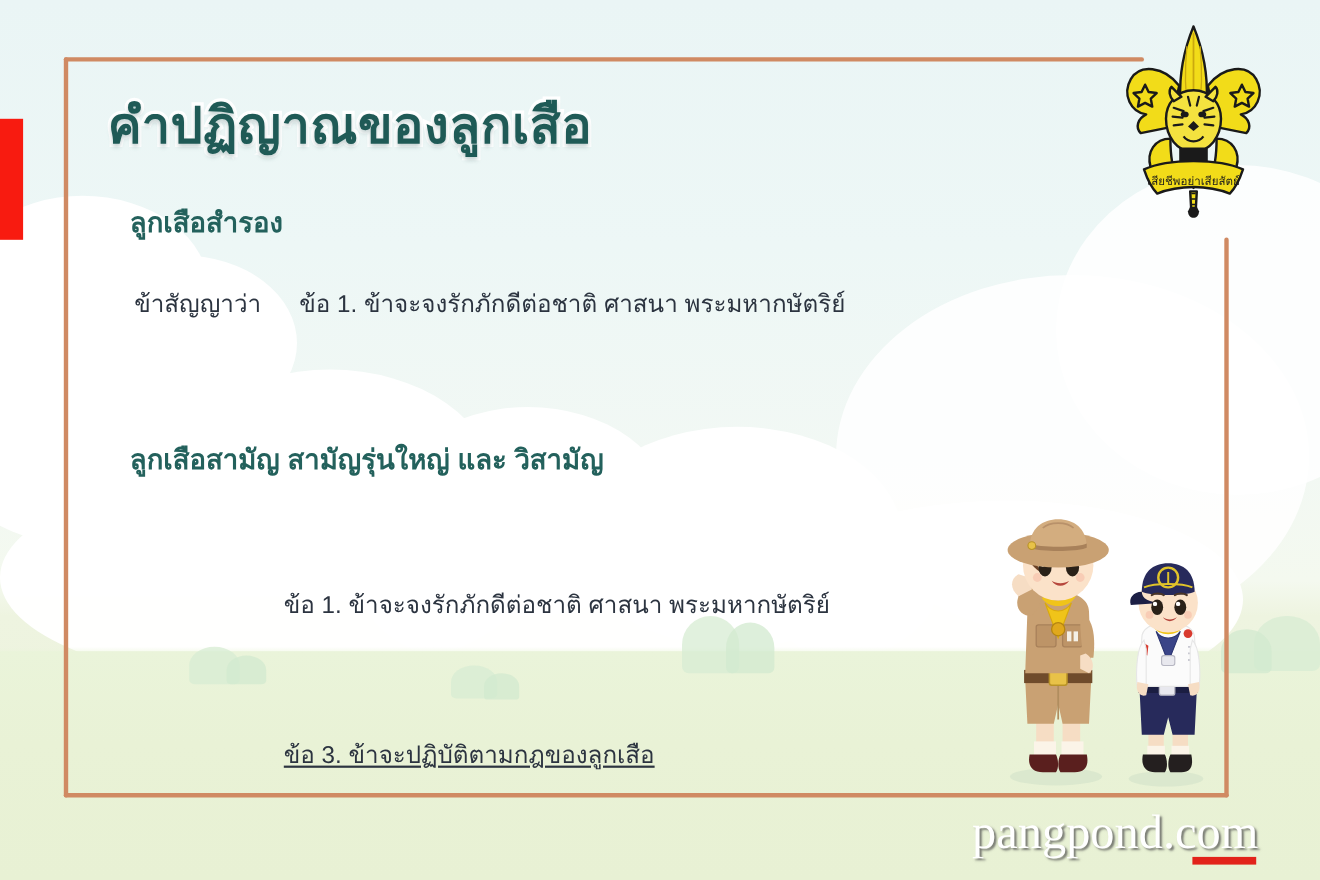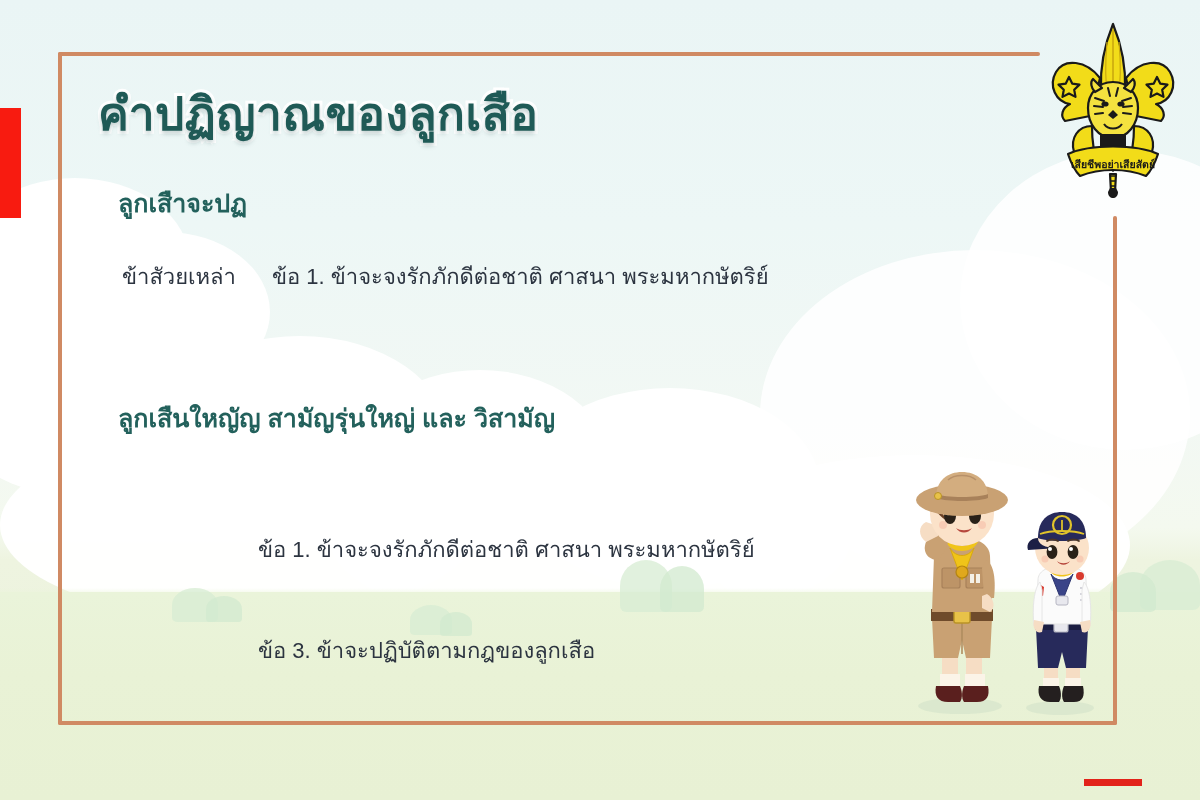--- a/index.html
+++ b/index.html
@@ -119,21 +119,21 @@
     white-space: nowrap;
     line-height: 1;
   }
   .l-intro1 { left: 122px; top: 266px; }
   .l-item1  { left: 272px; top: 266px; }
   .l-item2  { left: 272px; top: 315px; }
 
   .l-intro2 { left: 122px; top: 484px; }
   .l-s1 { left: 258px; top: 539px; }
   .l-s2 { left: 258px; top: 589px; }
-  .l-s3 { left: 258px; top: 640px; }
+  .l-s3 { left: 258px; top: 676px; text-decoration: underline; }
 
   
   .watermark {
     position: absolute;
     right: 56px;
     top: 735px;
     font-family: "Liberation Serif", "DejaVu Serif", serif;
     font-size: 44px;
     color: #ffffff;
     letter-spacing: 0px;
@@ -146,25 +146,24 @@
     right: 58px;
     top: 779px;
     width: 58px;
     height: 7px;
     background: #e2231a;
   }
 
   
   .emblem {
     position: absolute;
-    left: 1038px;
+    left: 1010px;
     top: 16px;
     width: 150px;
     height: 190px;
-    font-weight: bold;
   }
 
   
   .scouts {
     position: absolute;
     left: 888px;
     top: 468px;
     width: 225px;
     height: 252px;
   }
@@ -201,25 +200,25 @@
   <div class="bush b2" style="left:1110px; top:572px; width:46px; height:40px;"></div>
 
   <div class="frame-line frame-top"></div>
   <div class="frame-line frame-left"></div>
   <div class="frame-line frame-bottom"></div>
   <div class="frame-line frame-right"></div>
   <div class="red-tab"></div>
 
   <div class="title">คำปฏิญาณของลูกเสือ</div>
 
-  <div class="section-head head-1">ลูกเสืาจะปฏ</div>
-  <div class="body-line l-intro1">ข้าสัวยเหล่า</div>
+  <div class="section-head head-1">ลูกเสือสำรอง</div>
+  <div class="body-line l-intro1">ข้าสัญญาว่า</div>
   <div class="body-line l-item1">ข้อ 1. ข้าจะจงรักภักดีต่อชาติ ศาสนา พระมหากษัตริย์</div>
 
-  <div class="section-head head-2">ลูกเสืนใหญัญ สามัญรุ่นใหญ่ และ วิสามัญ</div>
+  <div class="section-head head-2">ลูกเสือสามัญ สามัญรุ่นใหญ่ และ วิสามัญ</div>
   <div class="body-line l-s1">ข้อ 1. ข้าจะจงรักภักดีต่อชาติ ศาสนา พระมหากษัตริย์</div>
   <div class="body-line l-s3">ข้อ 3. ข้าจะปฏิบัติตามกฎของลูกเสือ</div>
 
   <div class="emblem">
     <svg viewBox="0 0 150 190" width="150" height="190" xmlns="http://www.w3.org/2000/svg">
       <g stroke="#1a1a1a" stroke-width="2.2" stroke-linejoin="round">
 
         <path d="M75 8 C 66 30 62 52 63 74 L75 92 L87 74 C88 52 84 30 75 8 Z" fill="#f2dc19"></path>
         <path d="M75 14 L75 88" stroke="#caa90f" stroke-width="1.6" fill="none"></path>
         <path d="M69 26 C 67 48 67 66 70 84" stroke="#caa90f" stroke-width="1.2" fill="none"></path>
@@ -384,15 +383,16 @@
         <path d="M180 73 C 183 71 188 71 191 73" stroke="#4a3526" stroke-width="1.8" fill="none" stroke-linecap="round"></path>
 
         <path d="M169 93 C 172 98 179 98 182 93 C 179 96 172 96 169 93 Z" fill="#b6473d"></path>
 
         <circle cx="157" cy="91" r="3.5" fill="#f7c3ad" opacity=".7"></circle>
         <circle cx="192" cy="91" r="3.5" fill="#f7c3ad" opacity=".7"></circle>
       </g>
     </svg>
   </div>
 
+  <div class="watermark">pangpond.com</div>
   <div class="watermark-underline"></div>
 
 </div>
 
 </body></html>

